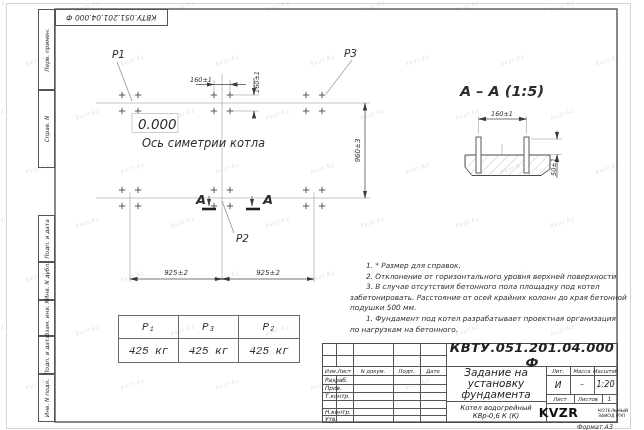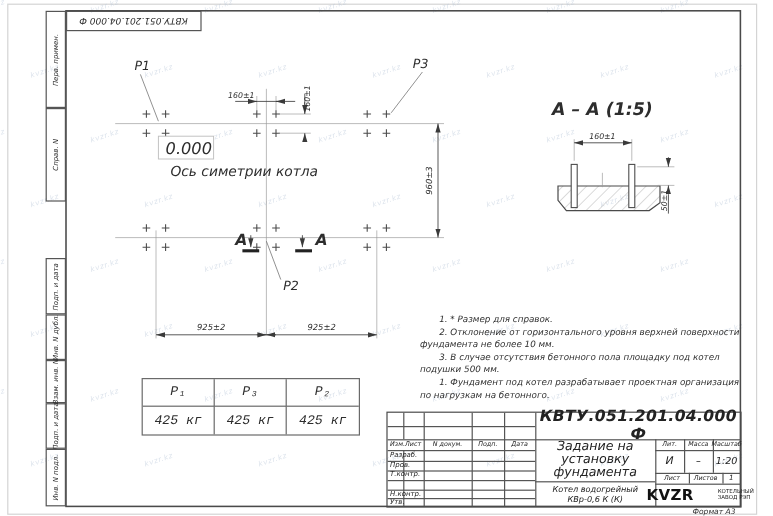--- a/index.html
+++ b/index.html
@@ -259,22 +259,22 @@
   <div class="ov strip-box" style="top:336px;height:38px;">
     <span>Подп. и дата</span>
     </div>
   <div class="ov strip-box" style="top:374px;height:48px;">
     <span>Инв. N подл.</span>
     </div>
 
   <div class="ov notes">
     <div class="nline ind">1. * Размер для справок.</div>
     <div class="nline ind">2. Отклонение от горизонтального уровня верхней поверхности</div>
-    <div class="nline">фундамента не более 10 мм.</div>
     <div class="nline ind">3. В случае отсутствия бетонного пола площадку под котел</div>
+    <div class="nline">забетонировать. Расстояние от осей крайних колонн до края бетонной</div>
     <div class="nline">подушки 500 мм.</div>
     <div class="nline ind">1. Фундамент под котел разрабатывает проектная организация</div>
     <div class="nline">по нагрузкам на бетонного.</div>
   </div>
 
   <div class="ov lt">
     <div class="c">P₁</div>
     <div class="c">P₃</div>
     <div class="c">P₂</div>
     <div class="c last">425 кг</div>

